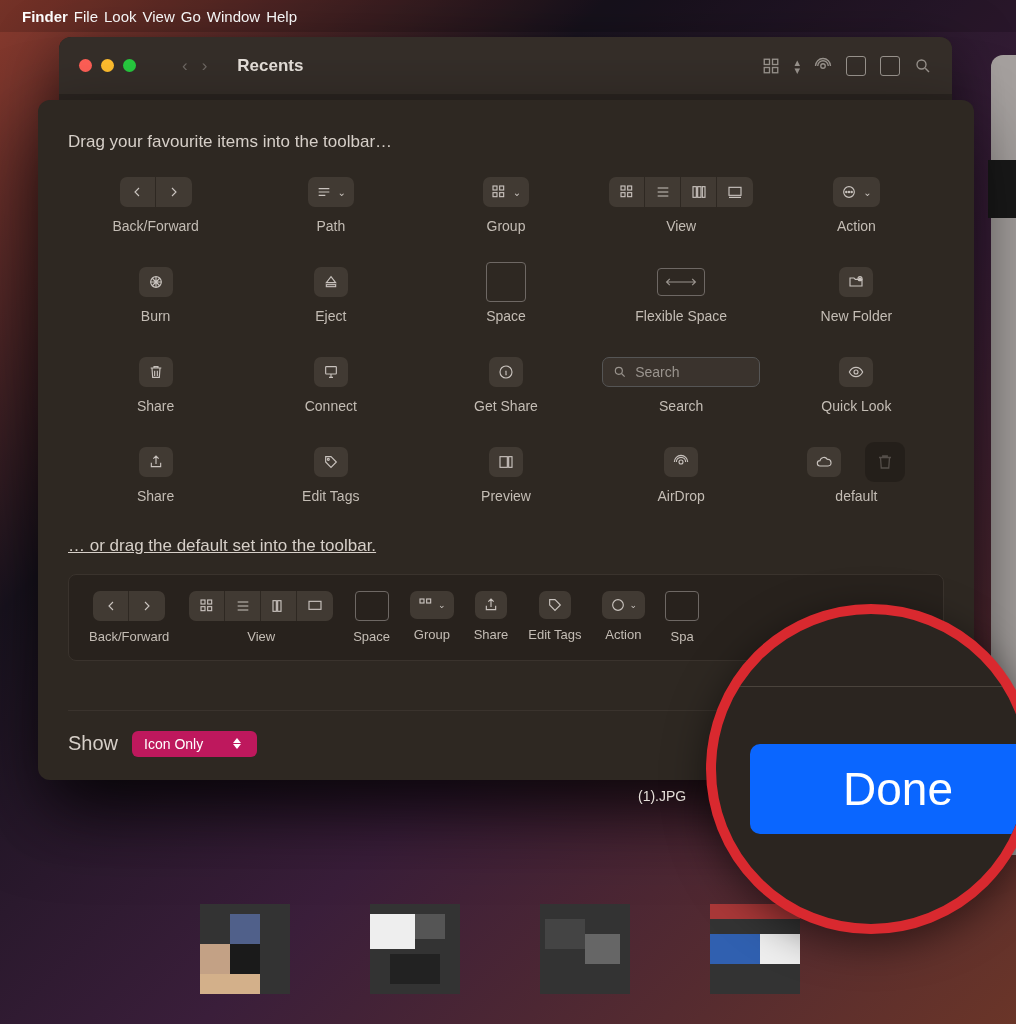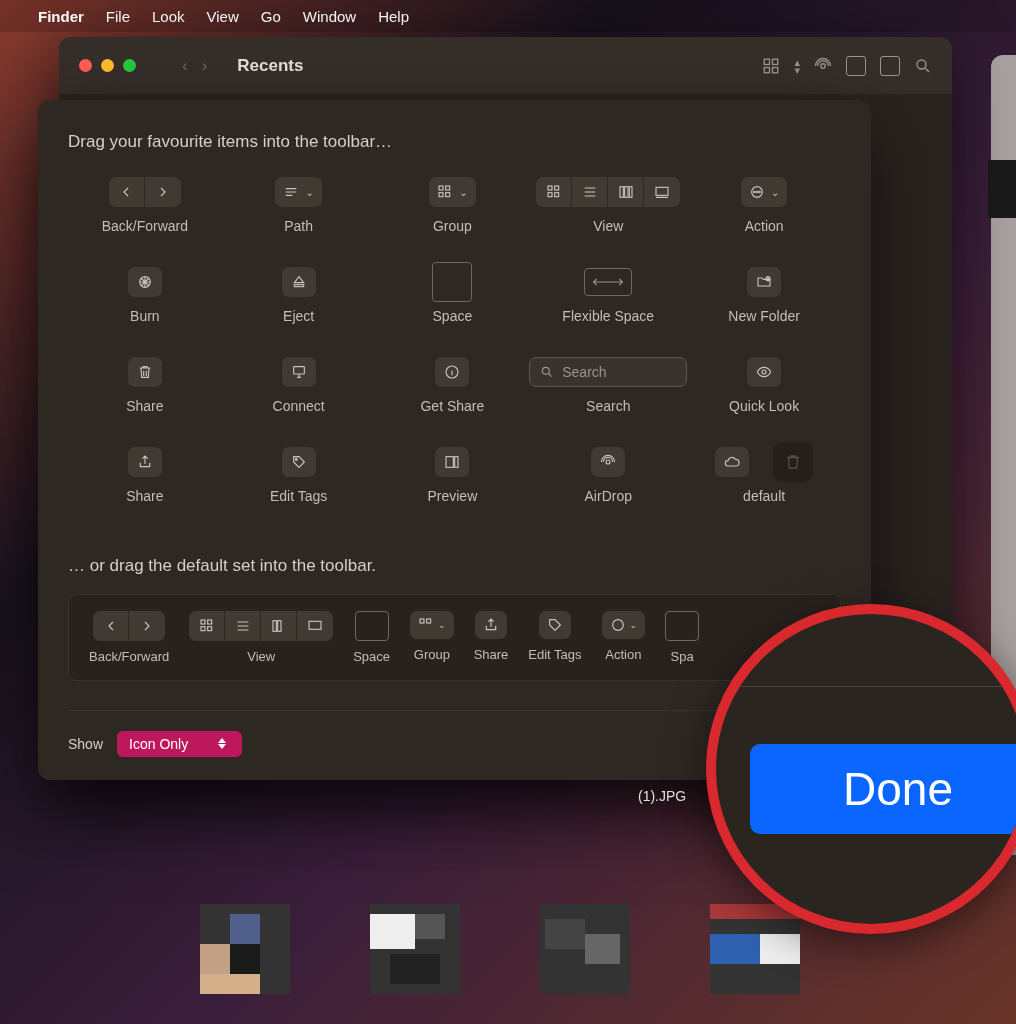--- a/index.html
+++ b/index.html
@@ -1,19 +1,19 @@
 <!DOCTYPE html>
 <html><head>
 <meta charset="utf-8">
 <style>
 * { margin:0; padding:0; box-sizing:border-box; font-family:-apple-system,"SF Pro Display","Helvetica Neue",Arial,sans-serif; }
 body { width:1016px; height:1024px; overflow:hidden; background:linear-gradient(135deg,#8a3b2e 0%,#1a1420 30%,#3a1e3a 60%,#6a3528 100%); position:relative; color:#c9c3be; }
 
 
-.menubar { position:absolute; top:0; left:0; right:0; height:30px; display:flex; align-items:center; gap:22px; padding:16px 16px; font-size:15px; color:#fff; background:rgba(0,0,0,.15); }
+.menubar { position:absolute; top:0; left:0; right:0; height:30px; display:flex; align-items:center; gap:6px; padding:16px 16px; font-size:15px; color:#fff; background:rgba(0,0,0,.15); }
 .menubar .apple { font-size:16px; }
 .menubar .app { font-weight:700; }
 
 
 .bgwin { position:absolute; right:0; top:55px; width:25px; height:800px; background:#a7a2a0; border-top-left-radius:12px; }
 .bgstrip { position:absolute; right:0; top:160px; width:28px; height:58px; background:#1a1a1a; }
 
 
 .finder { position:absolute; left:59px; top:37px; width:893px; height:740px; background:#2a2420; border-radius:12px; box-shadow:0 20px 60px rgba(0,0,0,.55); overflow:hidden; }
 .titlebar { height:58px; background:#352e29; display:flex; align-items:center; padding:0 20px; gap:18px; border-bottom:1px solid rgba(0,0,0,.2); }
@@ -21,49 +21,49 @@
 .light { width:13px; height:13px; border-radius:50%; }
 .light.red{background:#ff5f56;} .light.yellow{background:#ffbd2e;} .light.green{background:#27c93f;}
 .nav-btns { display:flex; gap:14px; margin-left:28px; }
 .nav-btns .chev{color:#6e6864; font-size:17px;}
 .wtitle { font-size:17px; font-weight:600; color:#e6e0da; margin-left:12px; flex:1; }
 .tb-right { display:flex; align-items:center; gap:14px; color:#9a948e; }
 .tb-right .sq { width:20px; height:20px; border:1.5px solid #9a948e; border-radius:3px; }
 .tb-right svg{width:18px;height:18px;fill:none;stroke:#9a948e;stroke-width:1.8;}
 
 
-.sheet { position:absolute; left:38px; top:100px; width:833px; height:680px; background:#2e2822; border-radius:12px; box-shadow:0 30px 80px rgba(0,0,0,.6); padding:32px 30px 22px; }
+.sheet { position:absolute; left:38px; top:100px; width:936px; height:680px; background:#2e2822; border-radius:12px; box-shadow:0 30px 80px rgba(0,0,0,.6); padding:32px 30px 22px; }
 .sheet h1 { font-size:17px; font-weight:400; color:#d6cfc8; }
 .palette { margin-top:24px; display:grid; grid-template-columns:repeat(5,1fr); row-gap:32px; }
 .palette .cell { display:flex; flex-direction:column; align-items:center; gap:10px; }
 .ctrl { height:32px; display:flex; align-items:center; justify-content:center; gap:2px; }
 .btn { background:#413a33; border-radius:7px; height:30px; min-width:34px; display:flex; align-items:center; justify-content:center; padding:0 8px; color:#c9c3be; font-size:14px; }
 .btn svg{width:16px;height:16px;fill:none;stroke:#c9c3be;stroke-width:1.7;}
 .btn.sm{height:28px;min-width:30px;}
 .seg { display:flex; background:#413a33; border-radius:7px; overflow:hidden; }
 .seg .s { width:36px; height:30px; display:flex; align-items:center; justify-content:center; border-right:1px solid #2e2822; }
 .seg .s:last-child{border:none;}
 .seg svg{width:16px;height:16px;fill:none;stroke:#c9c3be;stroke-width:1.7;}
 .lbl { font-size:14px; color:#c4bdb5; text-align:center; white-space:nowrap; }
 .spacebox{width:40px;height:40px;border:1.5px solid #6e6864;border-radius:4px;}
 .flexbox{width:48px;height:28px;border:1.5px solid #6e6864;border-radius:4px;display:flex;align-items:center;justify-content:center;}
 .flexbox svg{width:32px;height:12px;stroke:#9a948e;stroke-width:1.5;fill:none;}
 .searchfield{width:158px;height:30px;background:#3a332d;border:1px solid #555;border-radius:7px;display:flex;align-items:center;padding:0 10px;gap:8px;color:#9a948e;font-size:14px;}
 .searchfield svg{width:14px;height:14px;stroke:#9a948e;stroke-width:2;fill:none;}
 .trashghost{width:40px;height:40px;background:#1f1a16;border-radius:9px;display:flex;align-items:center;justify-content:center;opacity:.6;}
 .trashghost svg{width:18px;height:18px;stroke:#6e6864;stroke-width:1.7;fill:none;}
 
-.sub { margin-top:52px; font-size:17px; color:#d6cfc8; }
+.sub { margin-top:32px; font-size:17px; color:#d6cfc8;text-decoration:underline; }
 .defaultset { margin-top:18px; background:#28221d; border:1px solid #3a332d; border-radius:8px; padding:16px 20px; display:flex; gap:20px; align-items:flex-start; }
 .ds-cell{display:flex;flex-direction:column;align-items:center;gap:8px;}
 .ds-cell .lbl{font-size:13px;}
 .ds-spacer .spacebox{width:34px;height:30px;}
 
 .footer { position:absolute; left:30px; right:30px; bottom:22px; display:flex; align-items:center; gap:14px; border-top:1px solid #3a332d; padding-top:18px; }
-.footer .flab{font-size:14px;color:#d6cfc8;}
+.footer .flab{font-size:20px;color:#d6cfc8;}
 .select { background:#be185d; color:#fff; border-radius:6px; height:26px; padding:0 8px 0 12px; display:flex; align-items:center; gap:30px; font-size:14px; position:relative; }
 .select:after{content:"";position:absolute;right:6px;top:5px;width:12px;height:16px;}
 .stepper{width:16px;display:flex;flex-direction:column;gap:1px;}
 .stepper span{width:0;height:0;border-left:4px solid transparent;border-right:4px solid transparent;}
 .stepper .up{border-bottom:5px solid #fff;}
 .stepper .dn{border-top:5px solid #fff;}
 .donebtn { margin-left:auto; background:#0a66ff; color:#fff; font-size:15px; padding:6px 20px; border-radius:7px; }
 
 
 .zoom { position:absolute; right:-20px; bottom:90px; width:330px; height:330px; border-radius:50%; border:10px solid #d9292f; background:#2b2520; overflow:hidden; box-shadow:0 10px 40px rgba(0,0,0,.5); }

